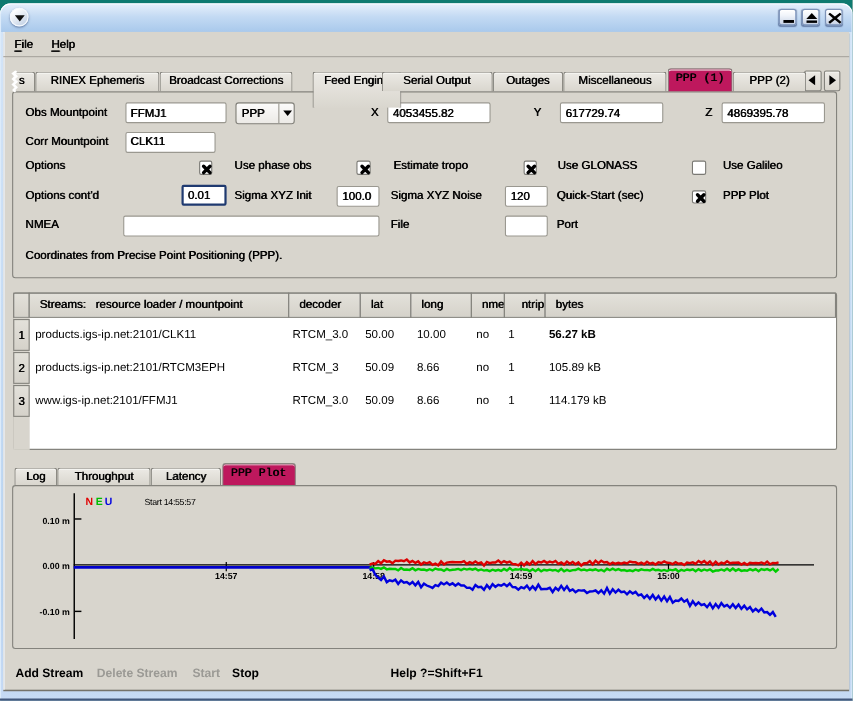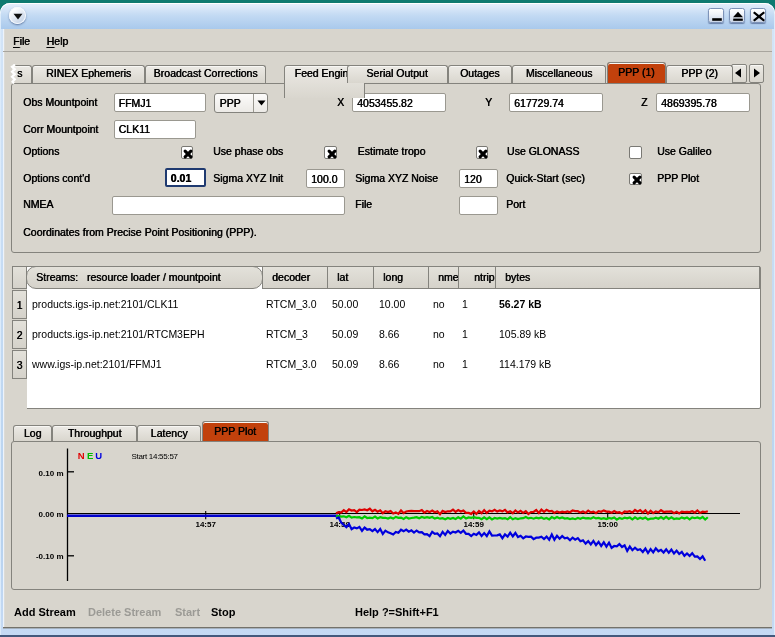--- a/index.html
+++ b/index.html
@@ -29,21 +29,21 @@
 
 #client { position:absolute; left:3px; top:29px; width:769px; height:598px; background:#d8d5cd; box-shadow: inset 1.2px 0 0 #edf3fb, 0 1.4px 0 #74726a; }
 
 #menubar { position:absolute; left:0; top:0; width:769px; height:23px; border-bottom:1.5px solid #a8a59e; }
 .menuitem { position:absolute; top:6px; font-weight:normal; text-shadow:0.5px 0 currentColor; font-size:10.5px; }
 .menuitem u { text-decoration-thickness:1px; text-underline-offset:2px; }
 
 .tab { position:absolute; border:1px solid #84837d; border-bottom:none; border-radius:3px 3px 0 0;
   background:linear-gradient(#eceae5,#d9d6ce); box-shadow:inset 0 1px 0 #f8f7f4;
   font-weight:normal; text-shadow:0.5px 0 currentColor; text-align:center; }
-.tab.active { background:#c2410c; }
+.tab.active { background:#be185d;font-family:Liberation Mono, monospace; }
 
 .panel { position:absolute; border:1px solid #84837d; border-radius:3px; background:#d8d5cd; }
 
 .lbl { position:absolute; font-weight:normal; text-shadow:0.5px 0 currentColor; white-space:nowrap; }
 .inp { position:absolute; background:#fff; border:1px solid #9a9890; border-radius:2px;
   font-weight:normal; text-shadow:0.5px 0 currentColor; font-size:10.5px; padding-left:4px; display:flex; align-items:center; }
 .inp.focus { border:2px solid #1f3a70; }
 .cb { position:absolute; width:12.5px; height:12.5px; background:#fff; border:1px solid #7a7974; border-radius:2px; }
 .cb svg { position:absolute; left:0.5px; top:0.5px; }
 
@@ -138,41 +138,41 @@
 <div class="lbl" style="left:354.6px; top:116px;">Estimate tropo</div>
 <div class="cb" style="left:472.5px; top:117.3px;">
         <svg width="12" height="12" viewBox="0 0 12 12">
           <path d="M3.1 3.1 L8.9 8.9 M8.9 3.1 L3.1 8.9" stroke="#000" stroke-width="3.1" stroke-linecap="round"></path>
         </svg>
       </div>
 <div class="lbl" style="left:503.8px; top:116px;">Use GLONASS</div>
 <div class="cb" style="left:626px; top:117.3px;"></div>
 <div class="lbl" style="left:654px; top:116px;">Use Galileo</div>
 <div class="lbl" style="left:20px; top:143px;">Options cont'd</div>
-<div class="inp focus" style="left:161.6px; top:139.3px; width:41.2px; height:19.2px;font-weight:bold;">0.01</div>
+<div class="inp focus" style="left:161.6px; top:139.3px; width:41.2px; height:19.2px;">0.01</div>
 <div class="lbl" style="left:210px; top:143px;">Sigma XYZ Init</div>
 <div class="inp" style="left:303px; top:140px; width:39px; height:19px;">100.0</div>
 <div class="lbl" style="left:352px; top:143px;">Sigma XYZ Noise</div>
 <div class="inp" style="left:456px; top:140px; width:39px; height:19px;">120</div>
 <div class="lbl" style="left:503px; top:143px;">Quick-Start (sec)</div>
 <div class="cb" style="left:626px; top:143.5px;">
         <svg width="12" height="12" viewBox="0 0 12 12">
           <path d="M3.1 3.1 L8.9 8.9 M8.9 3.1 L3.1 8.9" stroke="#000" stroke-width="3.1" stroke-linecap="round"></path>
         </svg>
       </div>
 <div class="lbl" style="left:654px; top:143px;">PPP Plot</div>
 <div class="lbl" style="left:20px; top:169px;">NMEA</div>
 <div class="inp" style="left:109px; top:166.5px; width:233px; height:19px;"></div>
 <div class="lbl" style="left:352px; top:169px;">File</div>
 <div class="inp" style="left:456px; top:166.5px; width:39px; height:19px;"></div>
 <div class="lbl" style="left:503px; top:169px;">Port</div>
 <div class="lbl" style="left:20px; top:196.5px;">Coordinates from Precise Point Positioning (PPP).</div>
 <div id="tblframe">
 <div class="hcell" style="left:-1px; top:-1px; width:15px; height:23px;"></div>
-<div class="hcell" style="left:13px; top:-1px; width:237px; height:23px; padding:4px 0 0 9px;border-radius:10px;">Streams:&nbsp;&nbsp; resource loader / mountpoint</div>
+<div class="hcell" style="left:13px; top:-1px; width:237px; height:23px; padding:4px 0 0 9px;">Streams:&nbsp;&nbsp; resource loader / mountpoint</div>
 <div class="hcell" style="left:249px; top:-1px; width:66px; height:23px; padding:4px 0 0 9px;">decoder</div>
 <div class="hcell" style="left:314px; top:-1px; width:47px; height:23px; padding:4px 0 0 9px;">lat</div>
 <div class="hcell" style="left:360px; top:-1px; width:56px; height:23px; padding:4px 0 0 9px;">long</div>
 <div class="hcell" style="left:415px; top:-1px; width:31px; height:23px; padding:4px 0 0 9px;">nmea</div>
 <div class="hcell" style="left:445px; top:-1px; width:38px; height:23px; padding:4px 0 0 15px;">ntrip</div>
 <div class="hcell" style="left:482px; top:-1px; width:265px; height:23px; padding:4px 0 0 9px;">bytes</div>
 <div class="abs" style="left:-1px; top:22px; width:15px; height:120px; background:#d8d5cd;"></div>
 <div class="hcell" style="left:-1px; top:23px; width:15px; height:29px; text-align:center; padding-top:8px;">1</div>
 <div class="tcell" style="left:19px; top:31px;">products.igs-ip.net:2101/CLK11</div>
 <div class="tcell" style="left:253px; top:31px;">RTCM_3.0</div>

